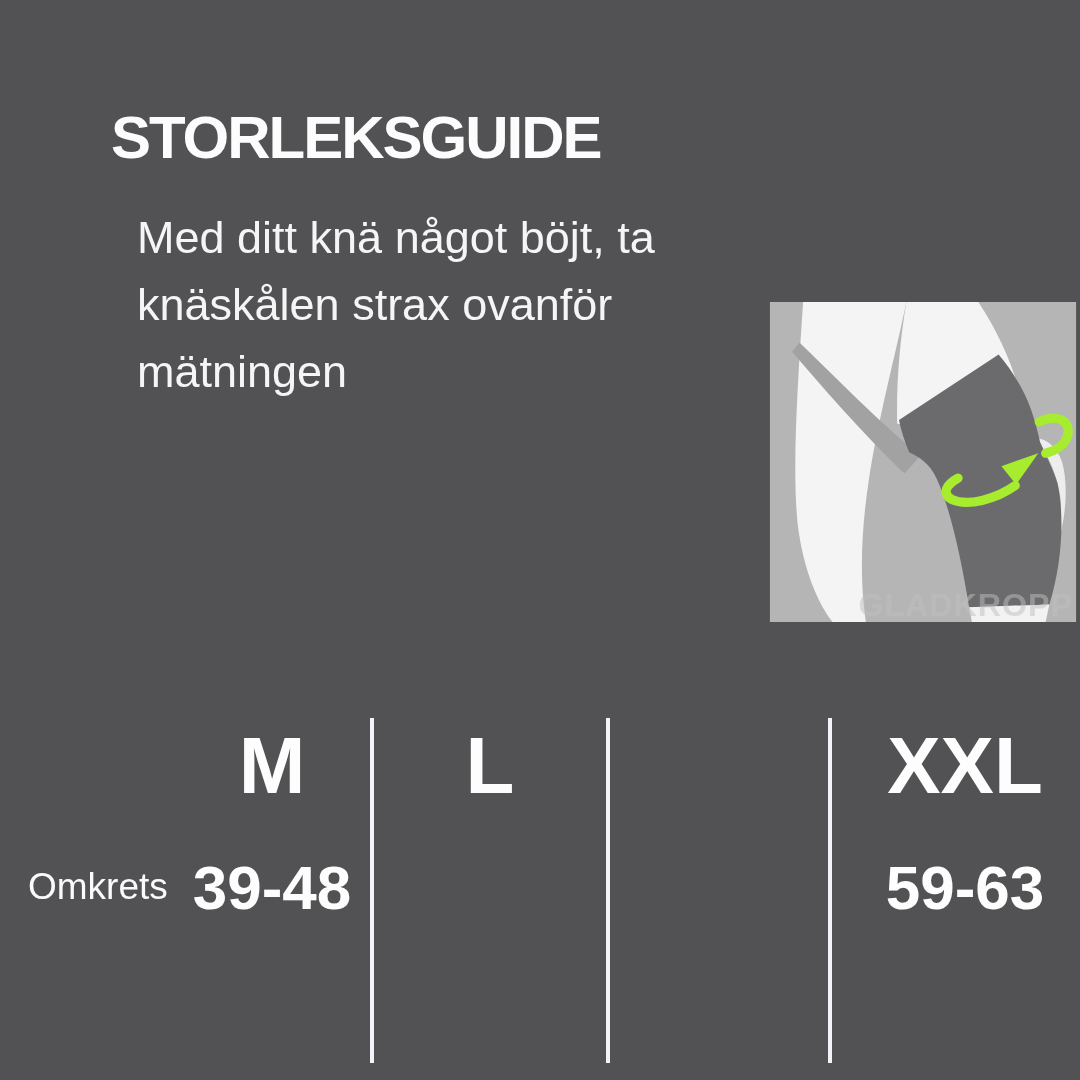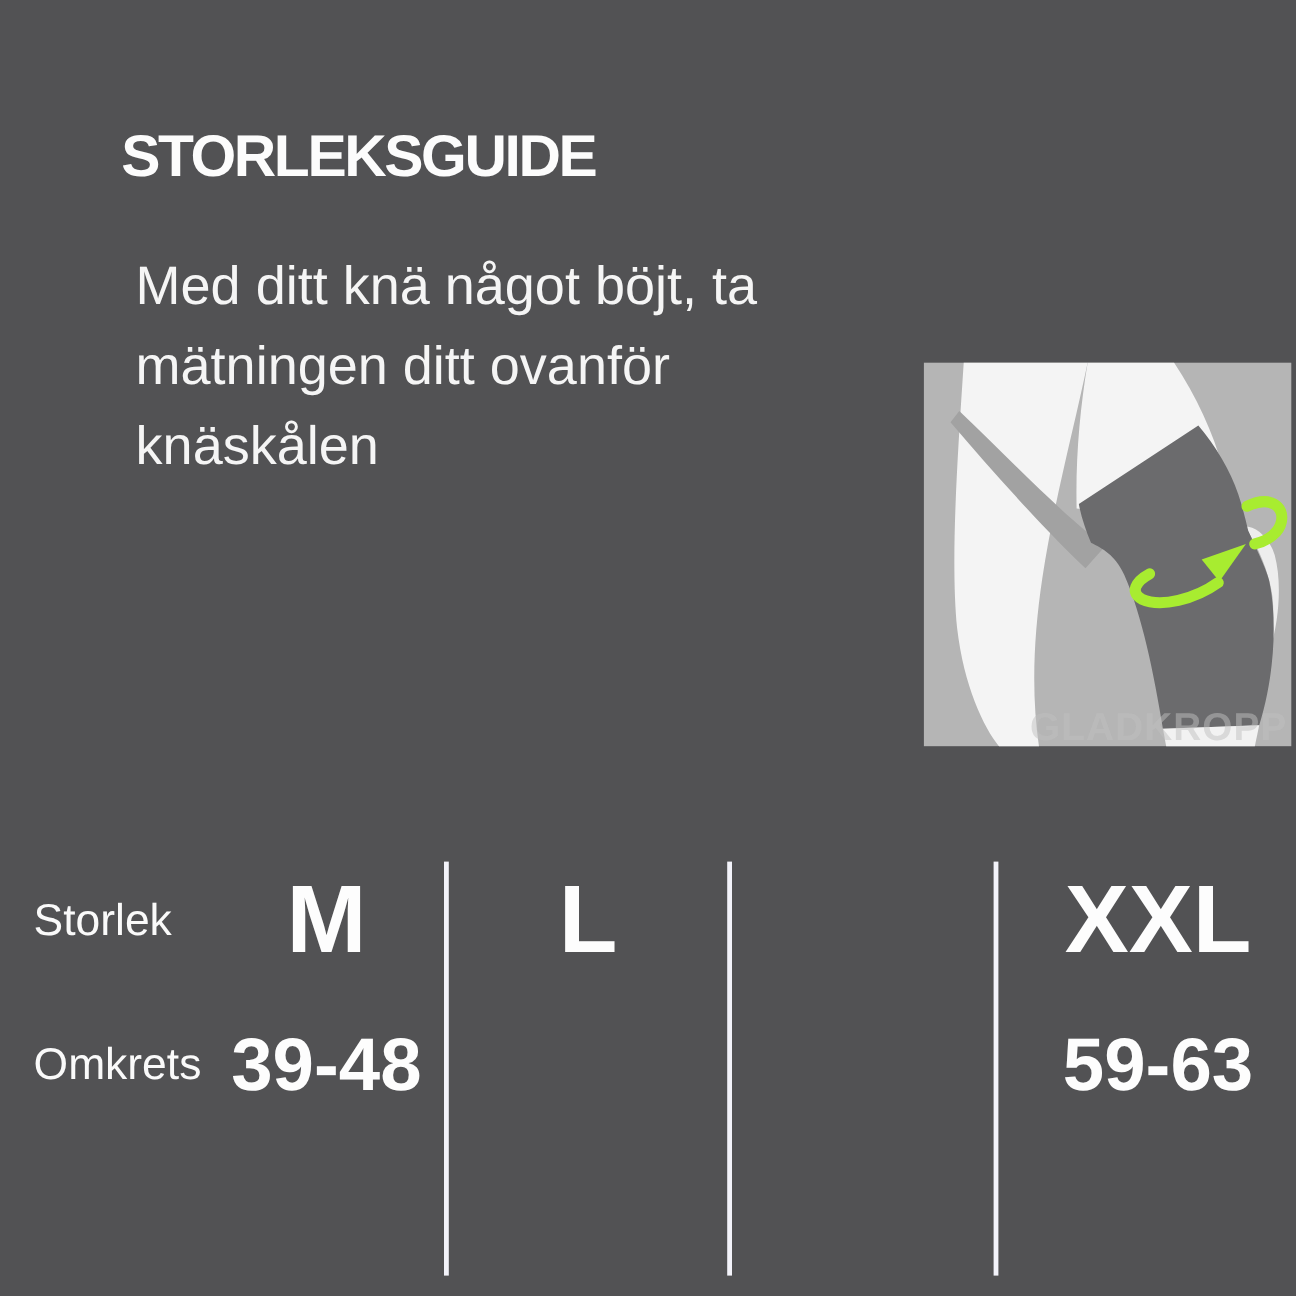--- a/index.html
+++ b/index.html
@@ -8,30 +8,30 @@
     background:#525254;
     font-family:"Liberation Sans",sans-serif;
     color:#ffffff;
     overflow:hidden;
     position:relative;
   }
   .poster{position:absolute;inset:0;}
 
   
   .title{
-    position:absolute;left:101px;top:103px;
-    font-size:49px;font-weight:bold;letter-spacing:-2px;
+    position:absolute;left:111px;top:103px;
+    font-size:60px;font-weight:bold;letter-spacing:-2px;
     color:#fcfcfc;white-space:nowrap;
   }
   .subtitle{
     position:absolute;left:113px;top:204px;
     font-size:45px;line-height:67px;font-weight:400;
     color:#f5f5f5;
   }
-  .subtitle div{white-space:nowrap;}
+  .subtitle div{white-space:nowrap;margin-left:24px;}
 
   
   .inset{
     position:absolute;left:713px;top:302px;width:332px;height:320px;padding-left:44px;
   }
   .inset svg{display:block;width:100%;height:100%;}
 
   
   .size-table{
     position:absolute;left:0;top:718px;width:1080px;height:345px;
@@ -59,22 +59,22 @@
 </style>
 </head>
 <body>
 
 <div class="poster">
 
   <div class="title">STORLEKSGUIDE</div>
 
   <div class="subtitle">
     <div>Med ditt knä något böjt, ta</div>
-    <div>mätningen ditt ovanför</div>
-    <div>knäskålen</div>
+    <div>knäskålen strax ovanför</div>
+    <div>mätningen</div>
   </div>
 
   <div class="inset">
     <svg viewBox="0 0 332 347">
 
       <rect x="0" y="0" width="332" height="347" fill="#b5b5b5"></rect>
 
       <path d="M36,0 C30,90 24,180 30,240 C36,292 54,330 68,347 L104,347
                C97,300 99,248 107,195 C117,128 136,58 148,0 Z" fill="#f4f4f4"></path>
 
@@ -101,21 +101,20 @@
 
       <text x="96" y="341" font-size="35" font-weight="bold" letter-spacing="1" fill="#c0c0c0" opacity="0.5">GLADKROPP</text>
     </svg>
   </div>
 
   <div class="size-table">
     <div class="divider d1"></div>
     <div class="divider d2"></div>
     <div class="divider d3"></div>
 
-    <div class="row-label storlek-label">Storlek</div>
 
     <div class="row-label omkrets-label">
       <div>Omkrets</div>
     </div>
 
     <div class="cell size-value c1">M</div>
     <div class="cell size-value c2">L</div>
     <div class="cell size-value c4">XXL</div>
 
     <div class="cell circ-value c1">39-48</div>

